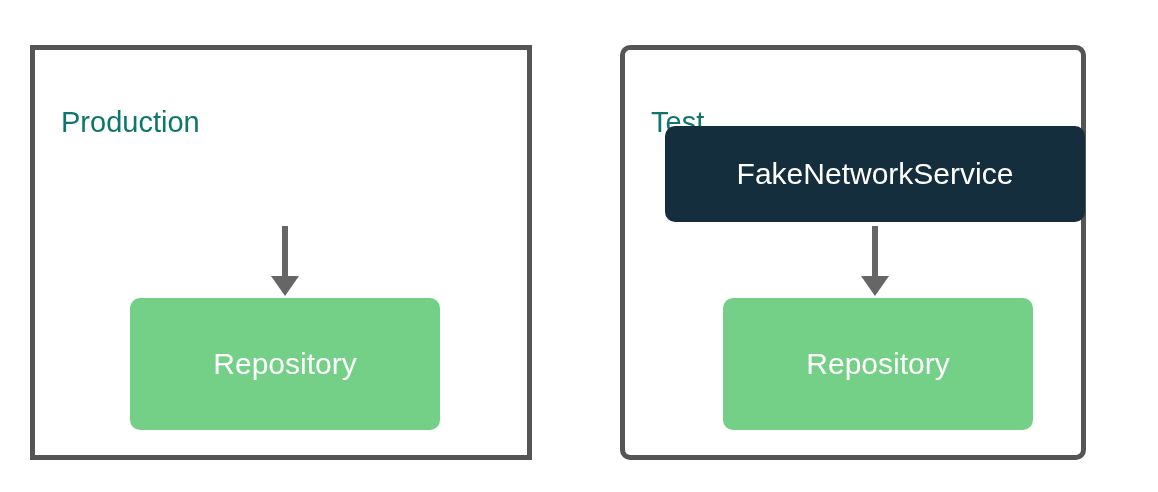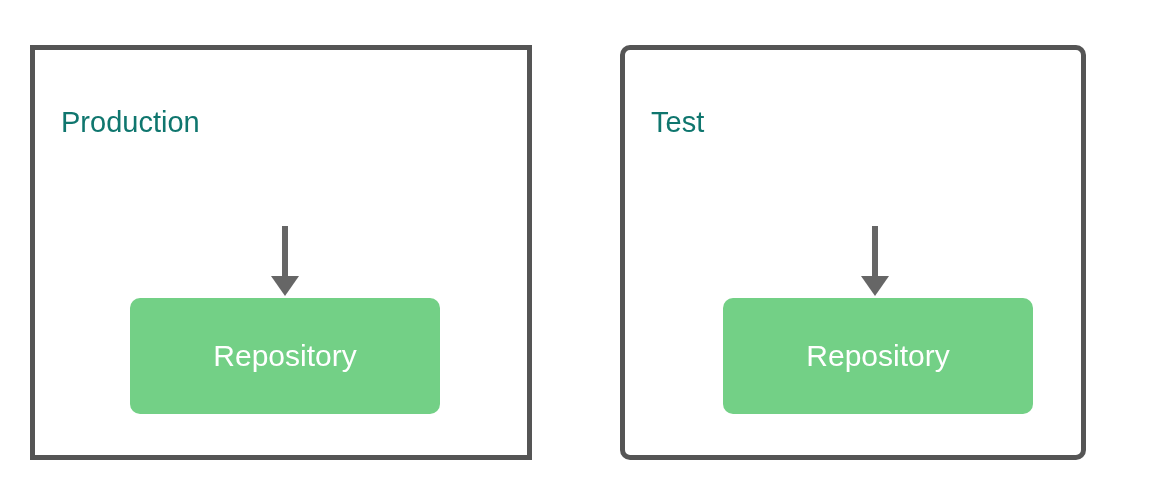--- a/index.html
+++ b/index.html
@@ -65,21 +65,21 @@
     left: 40px;
     top: 76px;
     width: 420px;
     height: 96px;
     background: var(--service-box, #152e3d);
   }
 
   .repo-node {
     top: 248px;
     width: 310px;
-    height: 116px;
+    height: 132px;
     background: var(--repository-box, #73d086);
   }
 
   .panel-production .repo-node { left: 95px; }
   .panel-test       .repo-node { left: 98px; }
 
   .arrow {
     position: absolute;
     left: 235px;
     top: 176px;
@@ -103,20 +103,23 @@
     </svg>
 
     <div class="node repo-node">
       <span>Repository</span>
     </div>
   </section>
 
   <section class="panel panel-test">
     <div class="panel-label">Test</div>
 
+    <div class="node service-node">
+      <span>FakeNetworkService</span>
+    </div>
 
     <svg class="arrow" viewBox="0 0 30 70" aria-hidden="true">
       <rect x="12" y="0" width="6" height="52" fill="currentColor"></rect>
       <polygon points="1,50 29,50 15,70" fill="currentColor"></polygon>
     </svg>
 
     <div class="node repo-node">
       <span>Repository</span>
     </div>
   </section>

